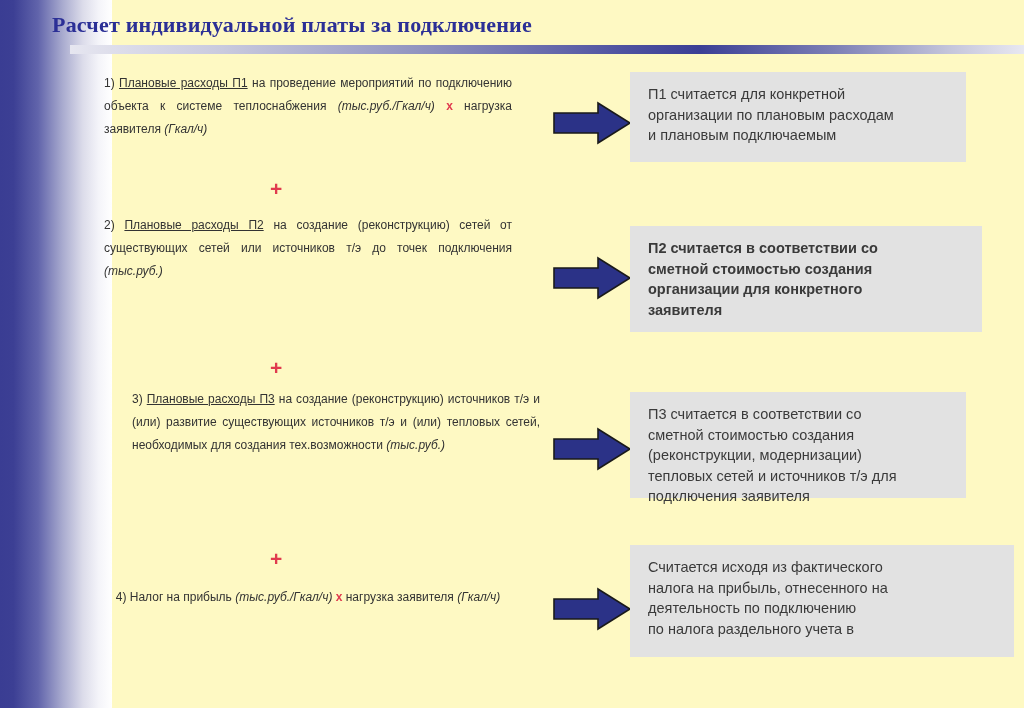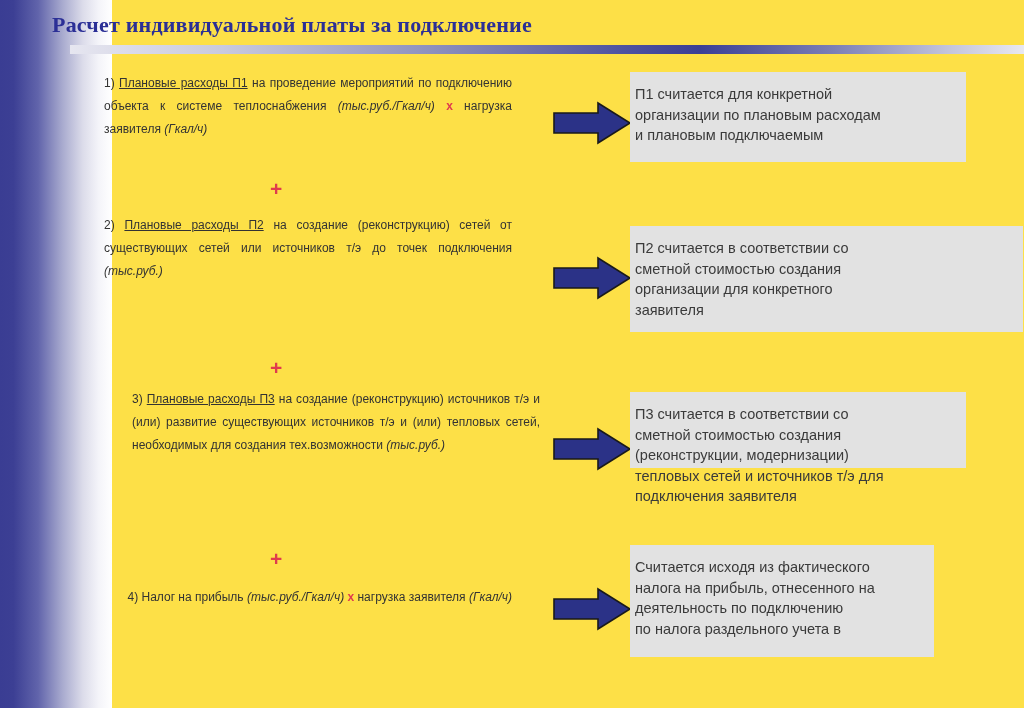--- a/index.html
+++ b/index.html
@@ -8,21 +8,21 @@
     padding: 0;
     background: #ffffff;
   }
   body {
     font-family: "Liberation Sans", sans-serif;
   }
   #slide {
     position: relative;
     width: 1024px;
     height: 708px;
-    background: #fde047;
+    background: #fef9c3;
     overflow: hidden;
   }
 
   
   .left-stripe {
     position: absolute;
     left: 0; top: 0;
     width: 112px; height: 708px;
     background: linear-gradient(to right,
         #3a3d93 0%,
@@ -95,21 +95,21 @@
     line-height: 1;
   }
 
   
   .gbox {
     position: absolute;
     background: #e2e2e2;
     color: #3a3a3a;
     font-size: 14.5px;
     line-height: 20.5px;
-    padding: 12px 16px 12px 5px;
+    padding: 12px 16px 12px 18px;
     box-sizing: border-box;
   }
 
   
   .arrow {
     position: absolute;
     width: 80px;
     height: 46px;
   }
   .arrow svg { display: block; width: 100%; height: 100%; }
@@ -139,21 +139,21 @@
 
   <div class="plus" style="left:270px; top:357px;">+</div>
 
   <div class="fblock" style="left:104px; top:388px; width:408px;margin-left:28px;">
     <span>3)</span>
     <u>Плановые расходы П3</u><span> на создание (реконструкцию) источников т/э и (или) развитие существующих источников т/э и (или) тепловых сетей, необходимых для создания тех.возможности </span><i>(тыс.руб.)</i>
   </div>
 
   <div class="plus" style="left:270px; top:548px;">+</div>
 
-  <div class="fblock" style="left:104px; top:586px; width:408px; text-align:right;">
+  <div class="fblock" style="left:104px; top:586px; width:408px; text-align:center;">
     <span>4)</span>
     <span>Налог на прибыль </span><i>(тыс.руб./Гкал/ч)</i>
     <span class="xmark">x</span><span> нагрузка заявителя </span><i>(Гкал/ч)</i>
   </div>
 
   <div class="arrow" style="left:552px; top:100px;">
     <svg viewBox="0 0 80 46" xmlns="http://www.w3.org/2000/svg" aria-hidden="true">
       <polygon points="2,13 46,13 46,3 78,23 46,43 46,33 2,33" fill="#2b3287" stroke="#1a1a1a" stroke-width="1.6" stroke-linejoin="miter"></polygon>
     </svg>
   </div>
@@ -175,35 +175,35 @@
       <polygon points="2,13 46,13 46,3 78,23 46,43 46,33 2,33" fill="#2b3287" stroke="#1a1a1a" stroke-width="1.6" stroke-linejoin="miter"></polygon>
     </svg>
   </div>
 
   <div class="gbox" style="left:630px; top:72px; width:336px; height:90px;">
     <div>П1 считается для конкретной</div>
     <div>организации по плановым расходам</div>
     <div>и плановым подключаемым</div>
   </div>
 
-  <div class="gbox" style="left:630px; top:226px; width:393px; height:106px;">
+  <div class="gbox" style="left:630px; top:226px; width:352px; height:106px;font-weight:bold;">
     <div>П2 считается в соответствии со</div>
     <div>сметной стоимостью создания</div>
     <div>организации для конкретного</div>
     <div>заявителя</div>
   </div>
 
-  <div class="gbox" style="left:630px; top:392px; width:336px; height:76px;">
+  <div class="gbox" style="left:630px; top:392px; width:336px; height:106px;">
     <div>П3 считается в соответствии со</div>
     <div>сметной стоимостью создания</div>
     <div>(реконструкции, модернизации)</div>
     <div>тепловых сетей и источников т/э для</div>
     <div>подключения заявителя</div>
   </div>
 
-  <div class="gbox" style="left:630px; top:545px; width:304px; height:112px;">
+  <div class="gbox" style="left:630px; top:545px; width:384px; height:112px;">
     <div>Считается исходя из фактического</div>
     <div>налога на прибыль, отнесенного на</div>
     <div>деятельность по подключению</div>
     <div>по налога раздельного учета в</div>
   </div>
 
 </div>
 
 </body></html>

